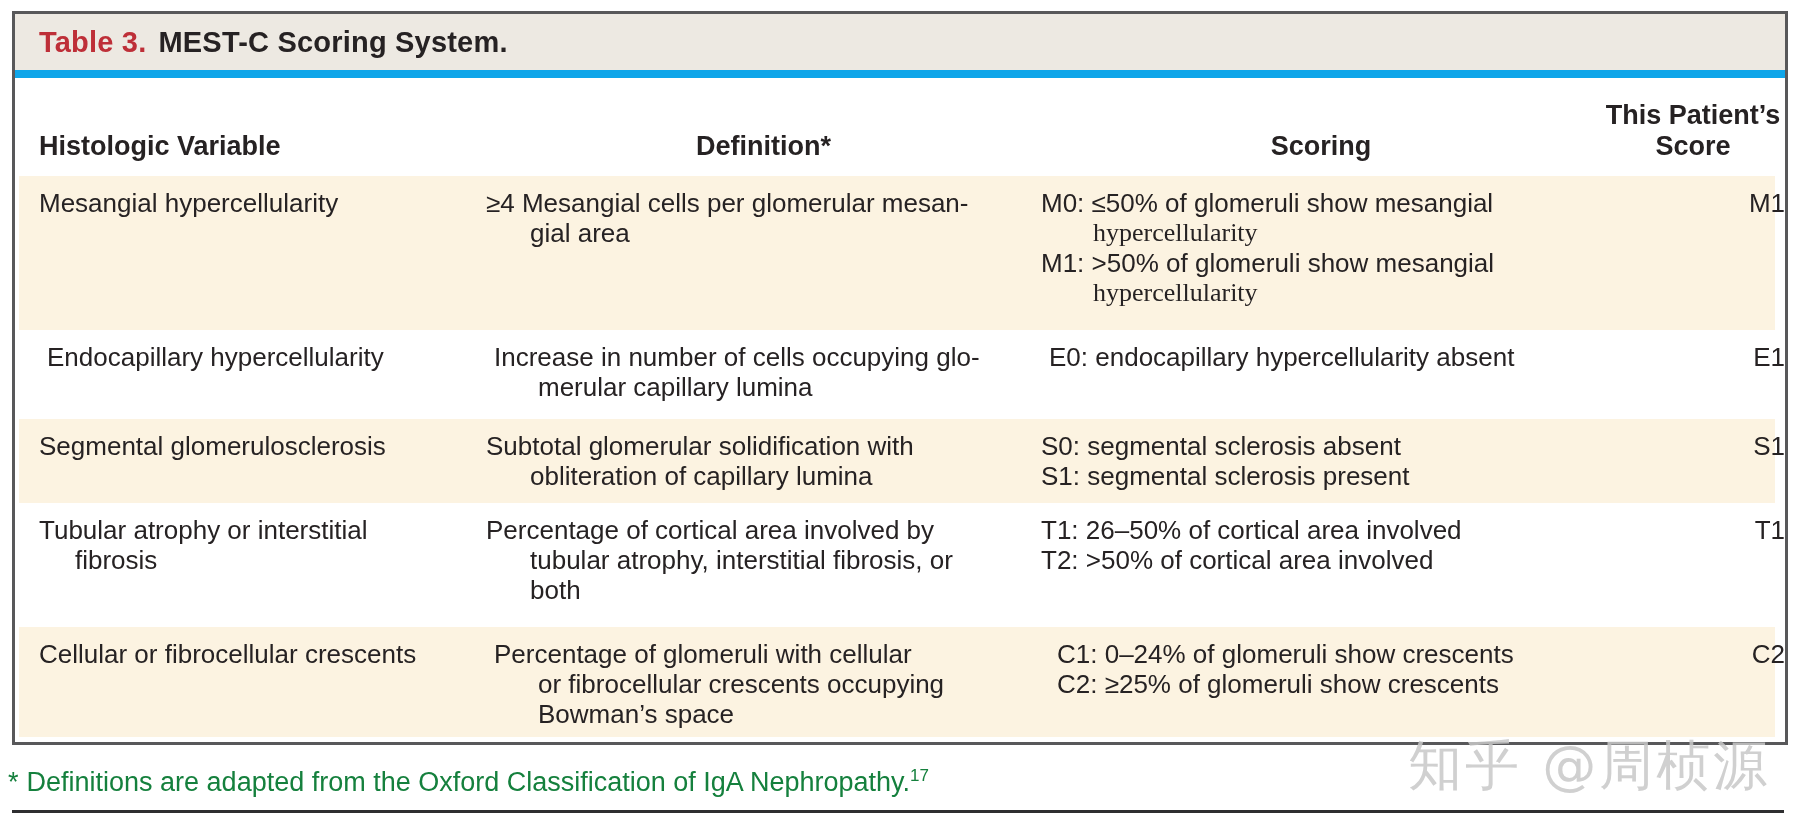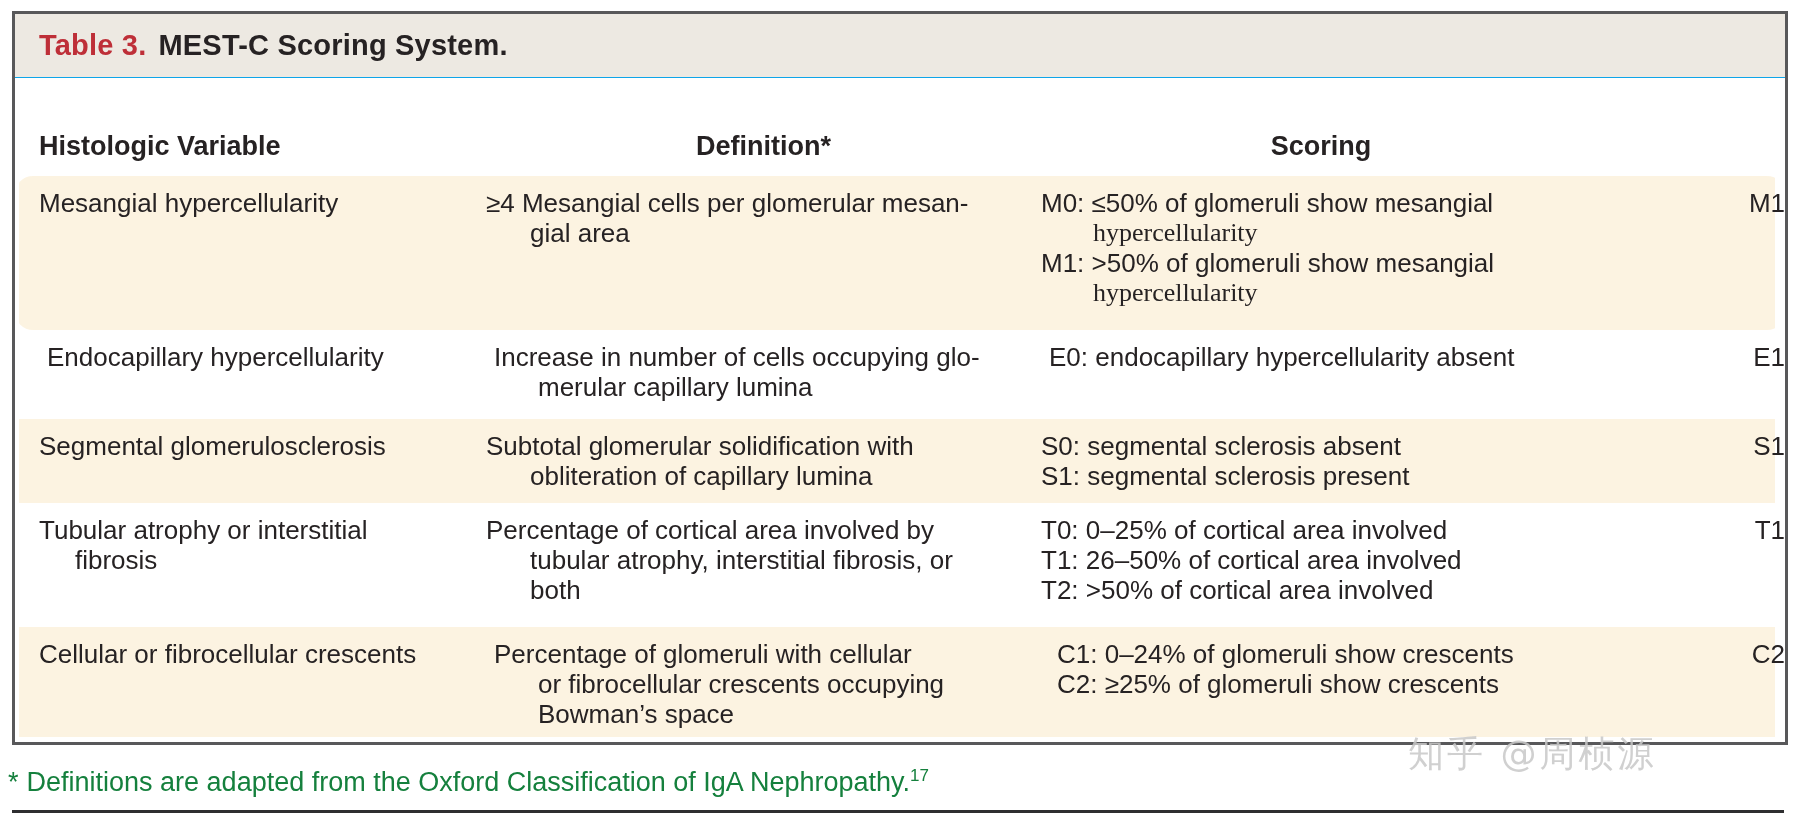--- a/index.html
+++ b/index.html
@@ -14,74 +14,78 @@
     width:1800px;height:828px;position:relative;overflow:hidden;
     background:#ffffff;color:var(--text);
     font-family:"Liberation Sans", sans-serif;
   }
   .card{
     position:absolute;left:12px;top:11px;width:1776px;height:734px;
     box-sizing:border-box;border:3px solid var(--border);background:#ffffff;
   }
   .title-bar{
     height:64px;box-sizing:border-box;background:var(--titlebar);
-    border-bottom:1px solid #0ea5e9;
+    border-bottom:8px solid #0ea5e9;
     display:flex;align-items:center;padding-left:24px;
     font-size:29px;font-weight:bold;letter-spacing:.2px;
   }
   .title-label{color:var(--red);margin-right:12px;}
   .header-row{
     display:grid;grid-template-columns:447px 555px 560px 1fr;
     box-sizing:border-box;height:98px;align-items:end;
     padding:0 0 14px 24px;font-size:27px;font-weight:bold;
   }
   .hcell.h2,.hcell.h3,.hcell.h4{text-align:center;}
   .row{
     display:grid;grid-template-columns:447px 555px 560px 1fr;
     box-sizing:border-box;padding:12px 0 0 24px;
     font-size:26px;line-height:30px;
   }
   .row.shaded{
     background:linear-gradient(90deg,#ffffff 0 4px,var(--cream) 4px calc(100% - 10px),#ffffff calc(100% - 10px) 100%);
   }
-  .rows .row:nth-child(1){min-height:154px;border-radius:18px;}
+  .rows .row:nth-child(1){min-height:154px;}
   .rows .row:nth-child(2){min-height:89px;padding-left:32px;}
   .rows .row:nth-child(3){min-height:84px;}
   .rows .row:nth-child(4){min-height:124px;}
   .rows .row:nth-child(5){min-height:110px;gap:8px;}
   .var-cell .line.indent{padding-left:36px;}
   .def-cell .line.indent{padding-left:44px;}
   .scoring-cell .line.indent{padding-left:52px;font-family:Liberation Serif, serif;}
   .score-cell{text-align:right;}
   .footnote{
     position:absolute;left:8px;top:766px;font-size:27px;color:#15803d;
   }
   .footnote .marker{margin-right:8px;}
   .footnote sup{font-size:17px;}
   .bottom-rule{
     position:absolute;left:12px;top:810px;width:1772px;height:3px;background:#2E2E30;
   }
   .watermark{
     position:absolute;left:1408px;top:730px;
-    font-size:36px;letter-spacing:3px;color:#C8C8C8;opacity:.85;
+    font-size:54px;letter-spacing:3px;color:#C8C8C8;opacity:.85;
     font-family:"DejaVu Sans", sans-serif;white-space:nowrap;
   }
 </style>
 </head>
 <body>
 
 <div class="card">
   <div class="title-bar">
     <span class="title-label">Table 3.</span>
     <span class="title-text">MEST-C Scoring System.</span>
   </div>
   <div class="header-row">
     <div class="hcell h1">Histologic Variable</div>
     <div class="hcell h2">Definition*</div>
     <div class="hcell h3">Scoring</div>
+    <div class="hcell h4">
+      <div>This Patient’s</div>
+      <div>Score</div>
+    </div>
   </div>
   <div class="rows" id="rows">
       <div class="row shaded">
         <div class="cell var-cell">
           <div class="line">Mesangial hypercellularity</div>
         </div>
         <div class="cell def-cell">
           <div class="line">≥4 Mesangial cells per glomerular mesan-</div>
           <div class="line indent">gial area</div>
         </div>
@@ -124,21 +128,20 @@
         <div class="cell var-cell">
           <div class="line">Tubular atrophy or interstitial</div>
           <div class="line indent">fibrosis</div>
         </div>
         <div class="cell def-cell">
           <div class="line">Percentage of cortical area involved by</div>
           <div class="line indent">tubular atrophy, interstitial fibrosis, or</div>
           <div class="line indent">both</div>
         </div>
         <div class="cell scoring-cell">
-          <div class="line">T0: 0–25% of cortical area involved</div>
           <div class="line">T1: 26–50% of cortical area involved</div>
           <div class="line">T2: &gt;50% of cortical area involved</div>
         </div>
         <div class="cell score-cell">T1</div>
       </div>
       <div class="row shaded">
         <div class="cell var-cell">
           <div class="line">Cellular or fibrocellular crescents</div>
         </div>
         <div class="cell def-cell">

